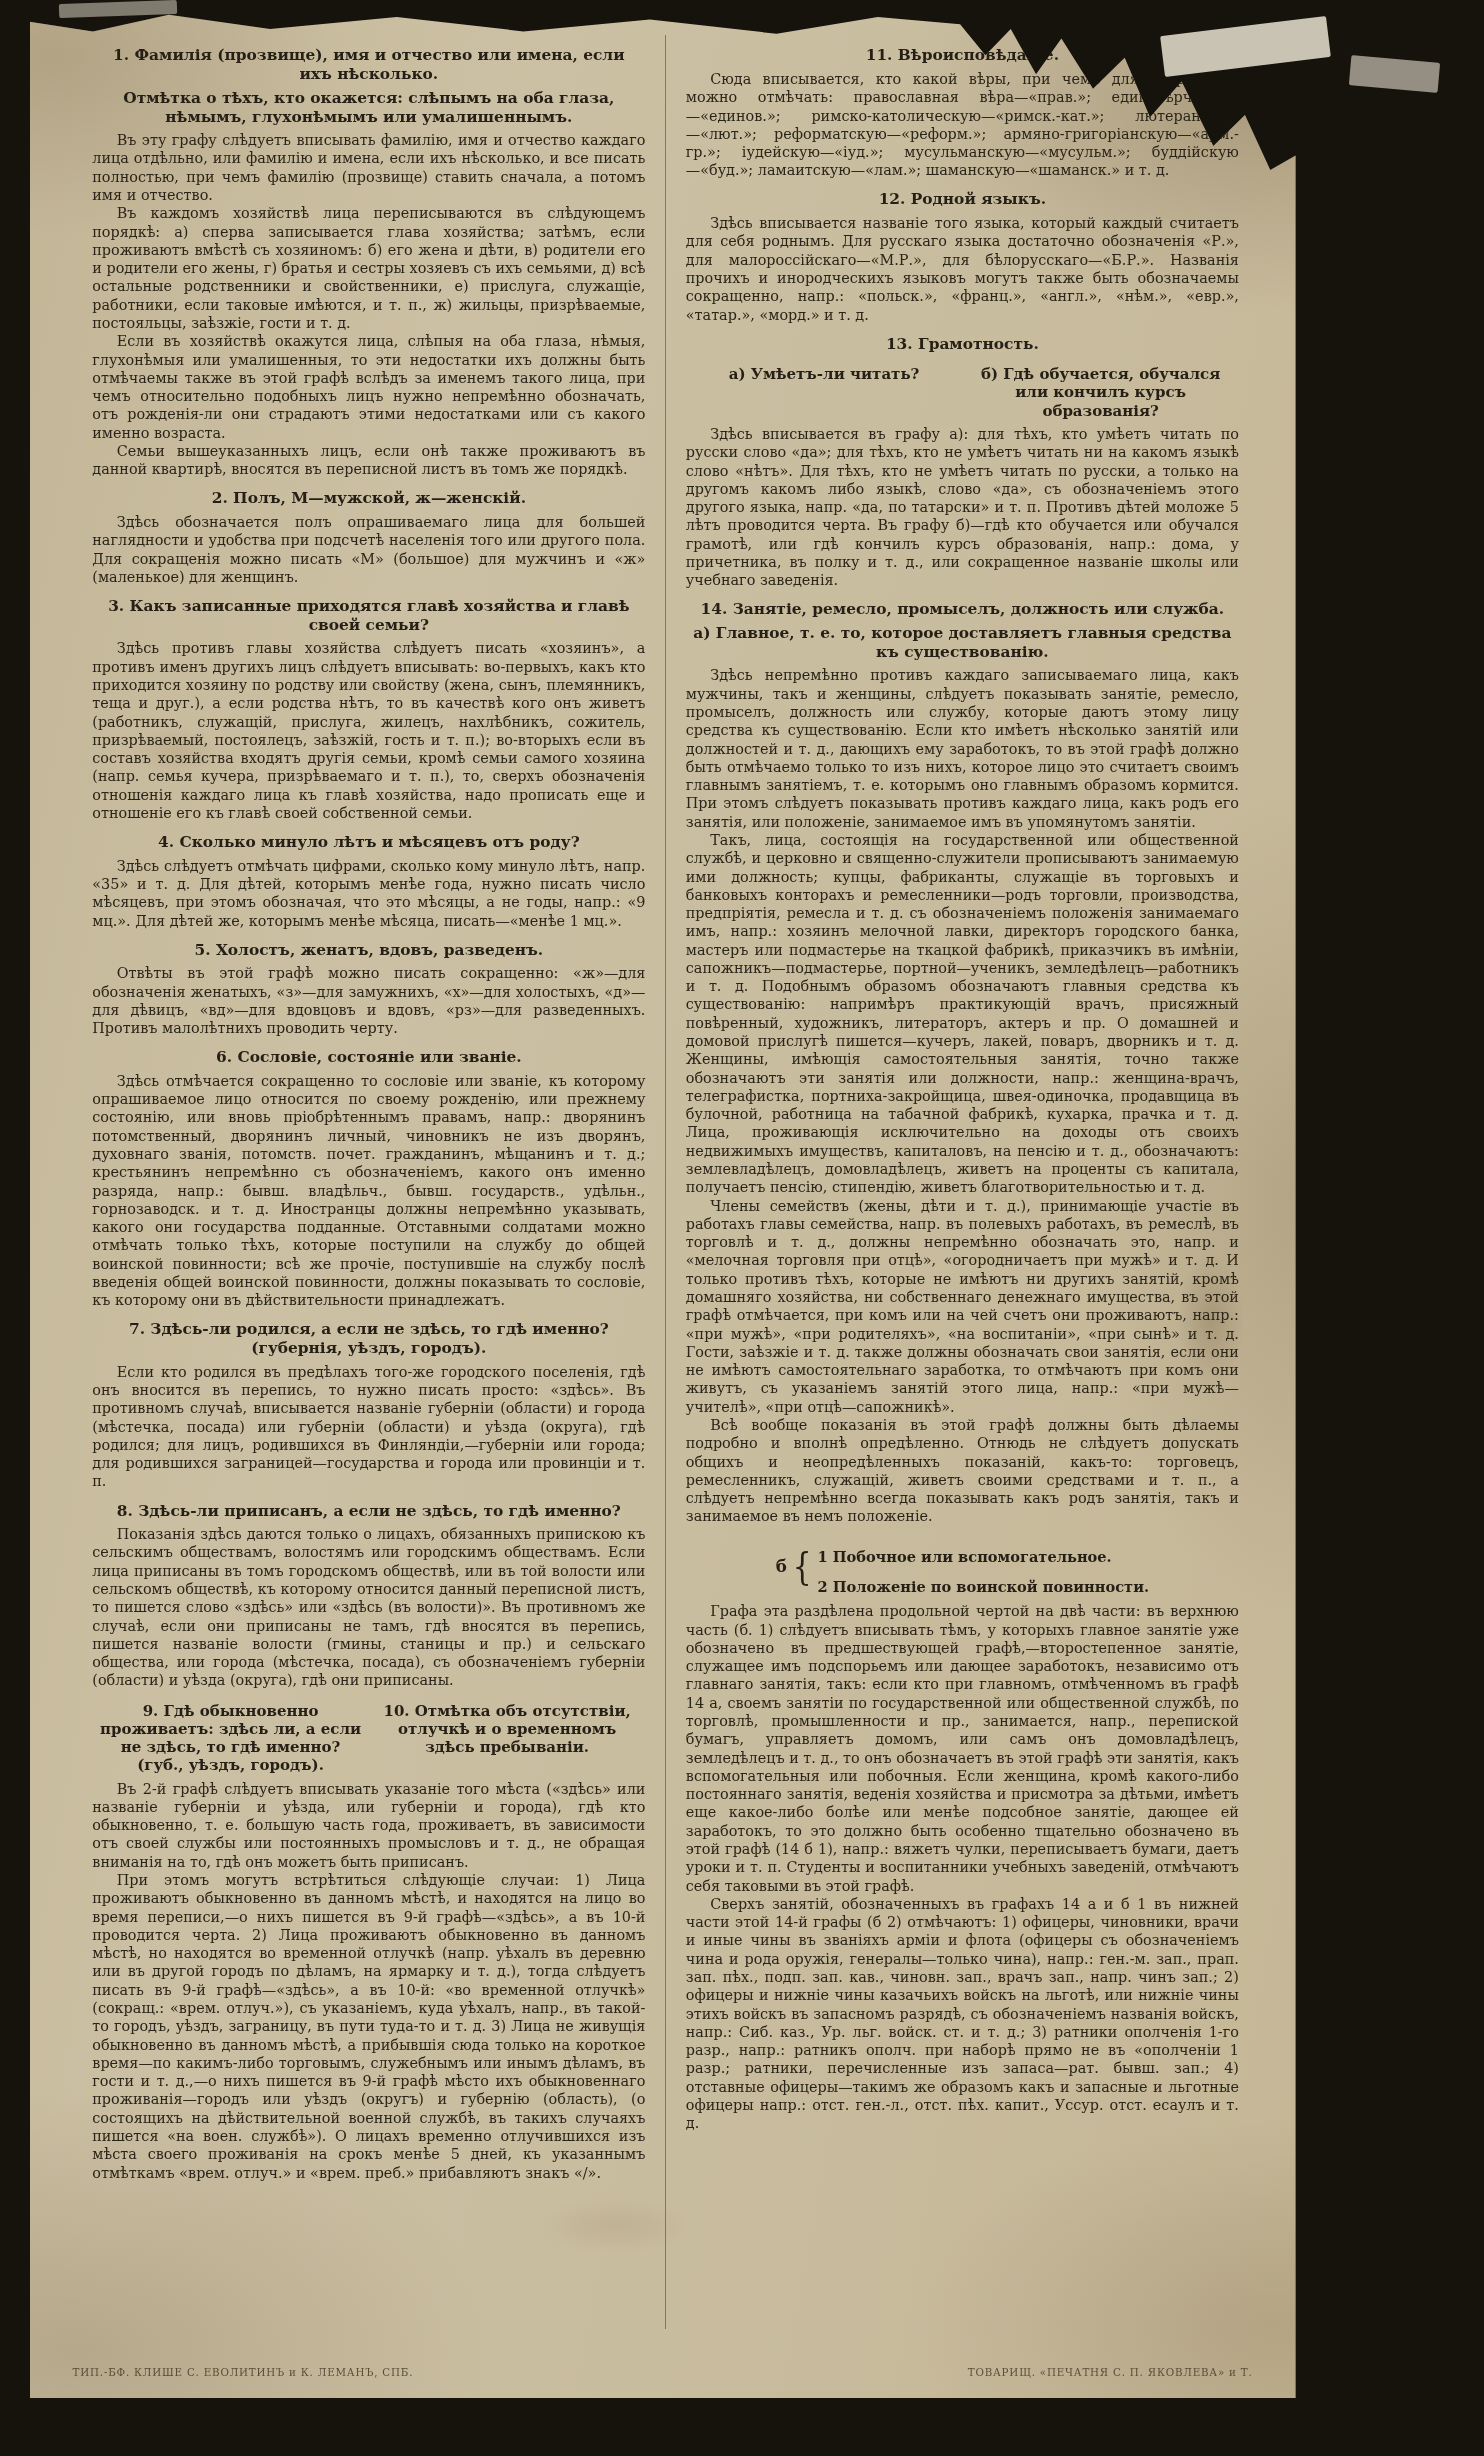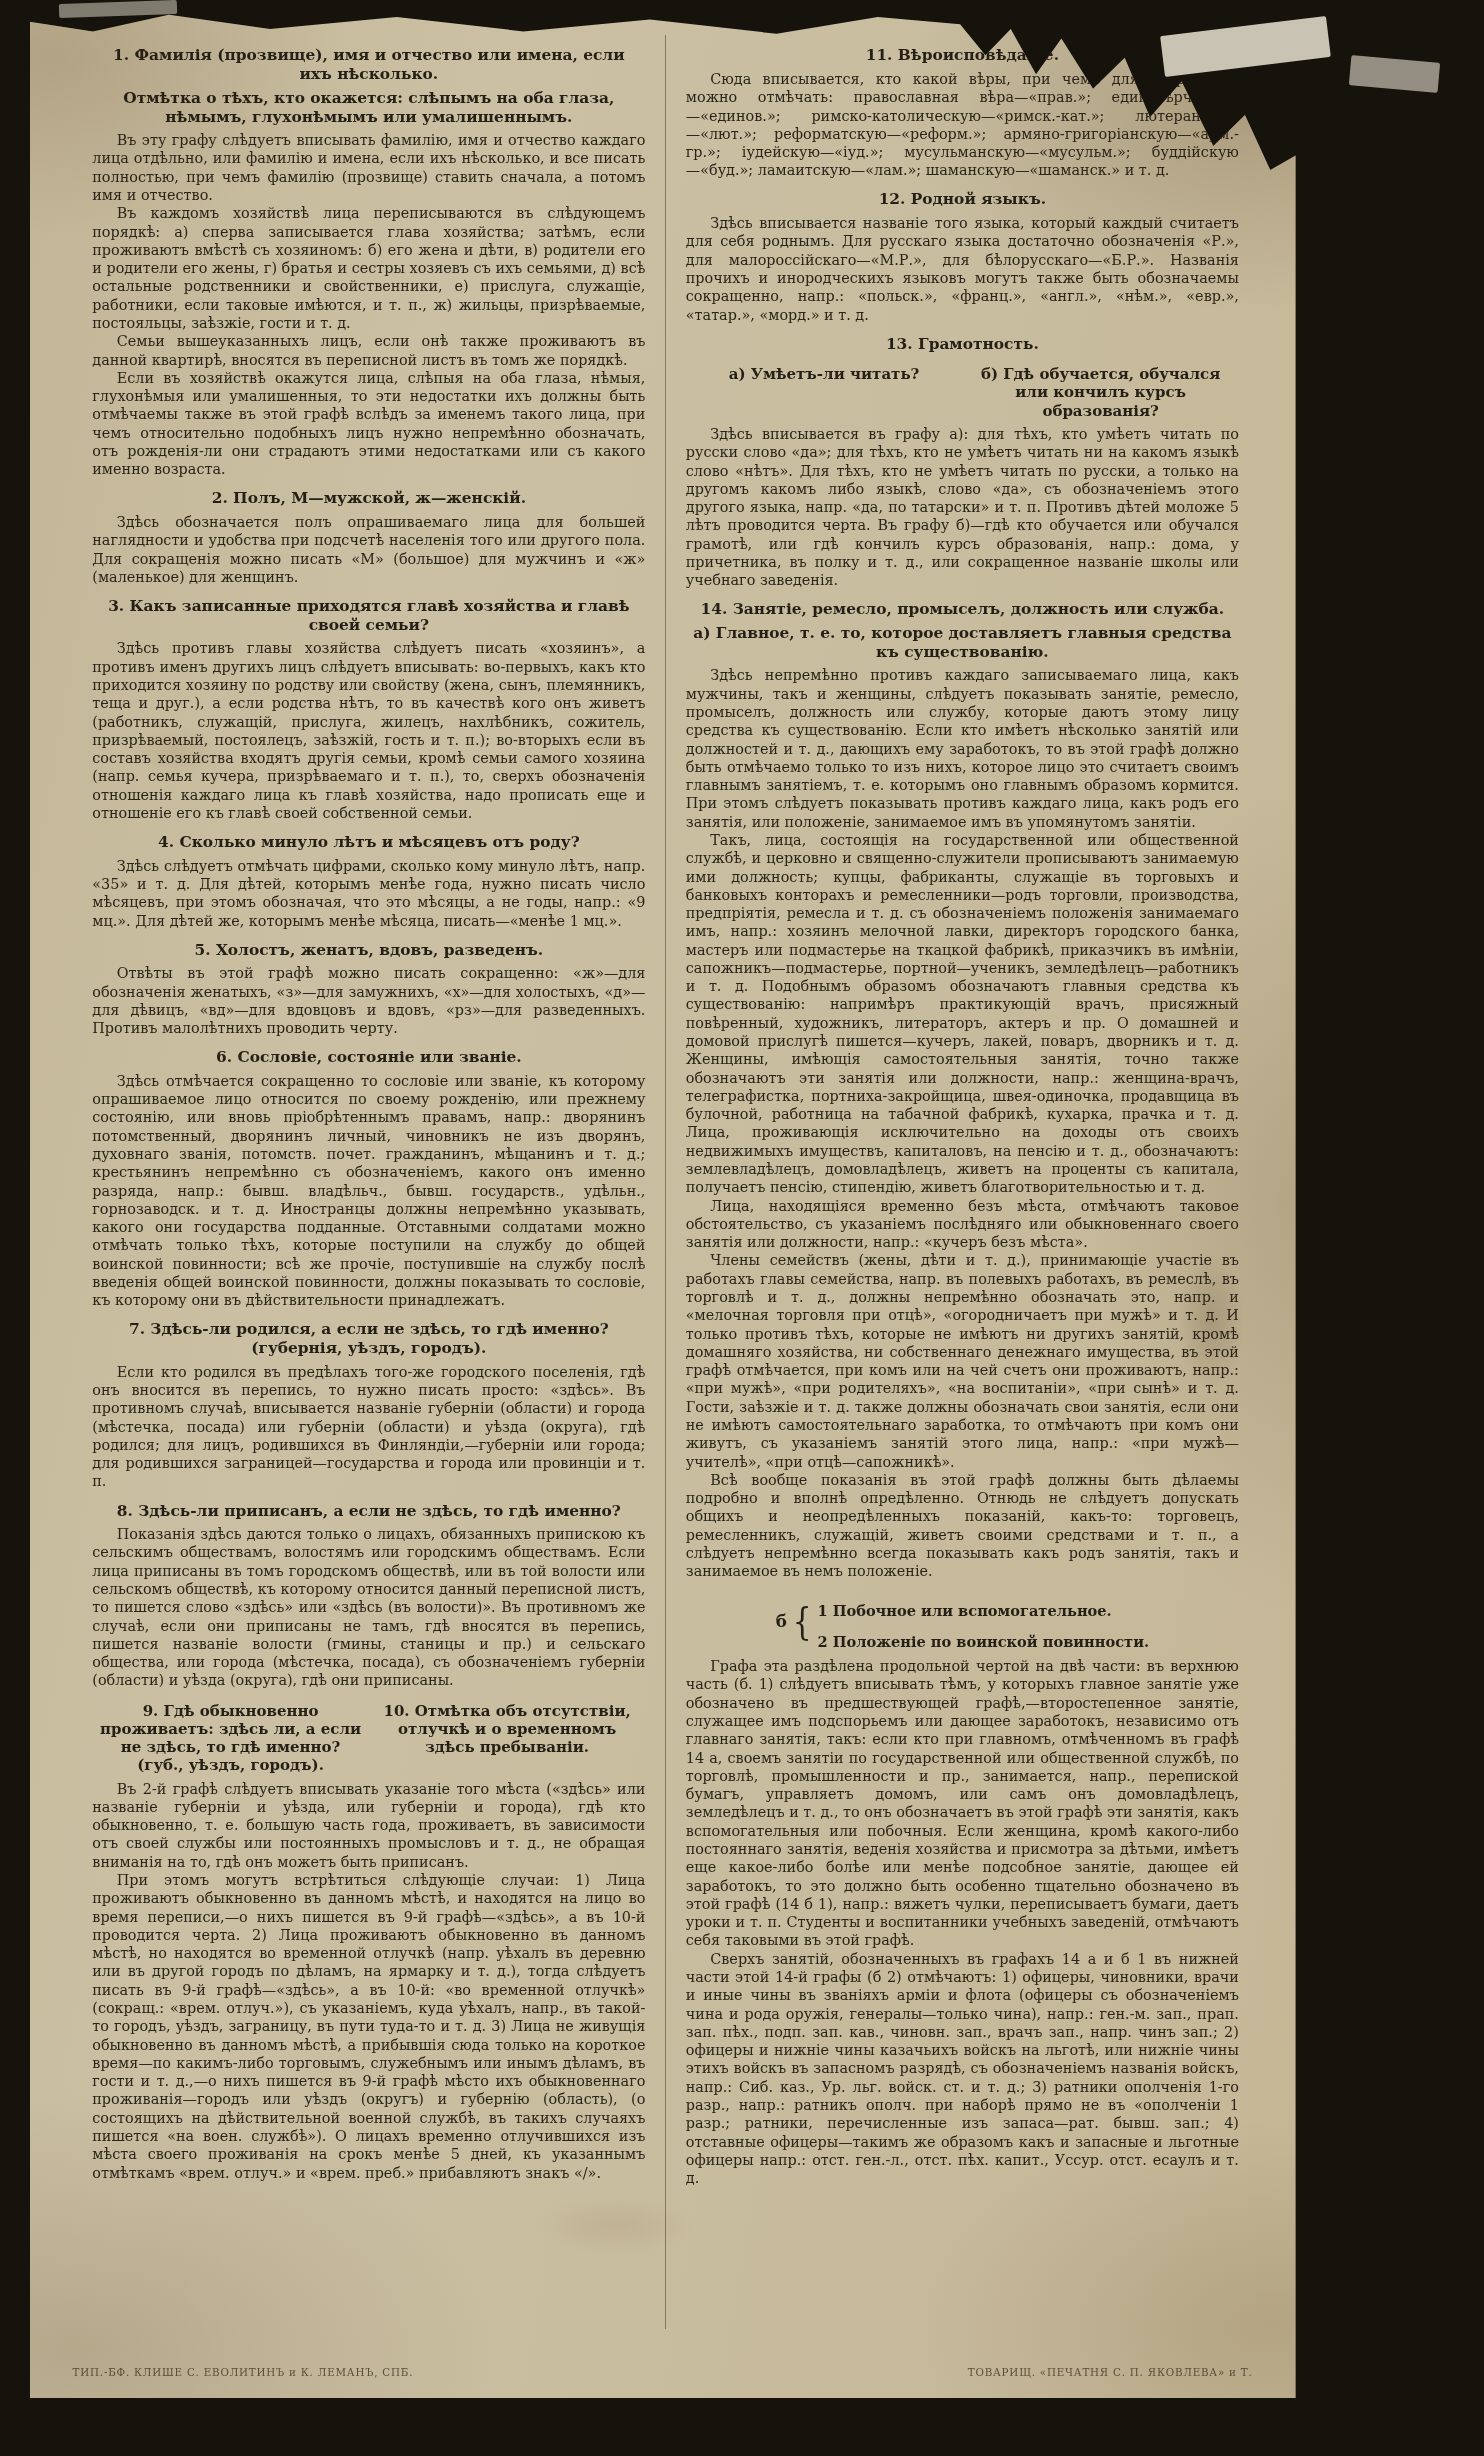--- a/index.html
+++ b/index.html
@@ -75,22 +75,22 @@
   <div class="stain s2"></div>
   <div class="stain s3"></div>
 
   <div class="columns">
     <div class="col left">
         <section class="sec">
           <div class="h">1. Фамилія (прозвище), имя и отчество или имена, если ихъ нѣсколько.</div>
           <div class="h sub">Отмѣтка о тѣхъ, кто окажется: слѣпымъ на оба глаза, нѣмымъ, глухонѣмымъ или умалишеннымъ.</div>
           <p class="para">Въ эту графу слѣдуетъ вписывать фамилію, имя и отчество каждаго лица отдѣльно, или фамилію и имена, если ихъ нѣсколько, и все писать полностью, при чемъ фамилію (прозвище) ставить сначала, а потомъ имя и отчество.</p>
           <p class="para">Въ каждомъ хозяйствѣ лица переписываются въ слѣдующемъ порядкѣ: а) сперва записывается глава хозяйства; затѣмъ, если проживаютъ вмѣстѣ съ хозяиномъ: б) его жена и дѣти, в) родители его и родители его жены, г) братья и сестры хозяевъ съ ихъ семьями, д) всѣ остальные родственники и свойственники, е) прислуга, служащіе, работники, если таковые имѣются, и т. п., ж) жильцы, призрѣваемые, постояльцы, заѣзжіе, гости и т. д.</p>
+          <p class="para">Если въ хозяйствѣ окажутся лица, слѣпыя на оба глаза, нѣмыя, глухонѣмыя или умалишенныя, то эти недостатки ихъ должны быть отмѣчаемы также въ этой графѣ вслѣдъ за именемъ такого лица, при чемъ относительно подобныхъ лицъ нужно непремѣнно обозначать, отъ рожденія-ли они страдаютъ этими недостатками или съ какого именно возраста.</p>
           <p class="para">Семьи вышеуказанныхъ лицъ, если онѣ также проживаютъ въ данной квартирѣ, вносятся въ переписной листъ въ томъ же порядкѣ.</p>
-          <p class="para">Если въ хозяйствѣ окажутся лица, слѣпыя на оба глаза, нѣмыя, глухонѣмыя или умалишенныя, то эти недостатки ихъ должны быть отмѣчаемы также въ этой графѣ вслѣдъ за именемъ такого лица, при чемъ относительно подобныхъ лицъ нужно непремѣнно обозначать, отъ рожденія-ли они страдаютъ этими недостатками или съ какого именно возраста.</p>
         </section>
         <section class="sec">
           <div class="h">2. Полъ, М—мужской, ж—женскій.</div>
           <p class="para">Здѣсь обозначается полъ опрашиваемаго лица для большей наглядности и удобства при подсчетѣ населенія того или другого пола. Для сокращенія можно писать «М» (большое) для мужчинъ и «ж» (маленькое) для женщинъ.</p>
         </section>
         <section class="sec">
           <div class="h">3. Какъ записанные приходятся главѣ хозяйства и главѣ своей семьи?</div>
           <p class="para">Здѣсь противъ главы хозяйства слѣдуетъ писать «хозяинъ», а противъ именъ другихъ лицъ слѣдуетъ вписывать: во-первыхъ, какъ кто приходится хозяину по родству или свойству (жена, сынъ, племянникъ, теща и друг.), а если родства нѣтъ, то въ качествѣ кого онъ живетъ (работникъ, служащій, прислуга, жилецъ, нахлѣбникъ, сожитель, призрѣваемый, постоялецъ, заѣзжій, гость и т. п.); во-вторыхъ если въ составъ хозяйства входятъ другія семьи, кромѣ семьи самого хозяина (напр. семья кучера, призрѣваемаго и т. п.), то, сверхъ обозначенія отношенія каждаго лица къ главѣ хозяйства, надо прописать еще и отношеніе его къ главѣ своей собственной семьи.</p>
         </section>
         <section class="sec">
@@ -137,21 +137,20 @@
             <div class="cell">а) Умѣетъ-ли читать?</div>
             <div class="cell">б) Гдѣ обучается, обучался или кончилъ курсъ образованія?</div>
           </div>
           <p class="para">Здѣсь вписывается въ графу а): для тѣхъ, кто умѣетъ читать по русски слово «да»; для тѣхъ, кто не умѣетъ читать ни на какомъ языкѣ слово «нѣтъ». Для тѣхъ, кто не умѣетъ читать по русски, а только на другомъ какомъ либо языкѣ, слово «да», съ обозначеніемъ этого другого языка, напр. «да, по татарски» и т. п. Противъ дѣтей моложе 5 лѣтъ проводится черта. Въ графу б)—гдѣ кто обучается или обучался грамотѣ, или гдѣ кончилъ курсъ образованія, напр.: дома, у причетника, въ полку и т. д., или сокращенное названіе школы или учебнаго заведенія.</p>
         </section>
         <section class="sec">
           <div class="h">14. Занятіе, ремесло, промыселъ, должность или служба.</div>
           <div class="h sub">а) Главное, т. е. то, которое доставляетъ главныя средства къ существованію.</div>
           <p class="para">Здѣсь непремѣнно противъ каждаго записываемаго лица, какъ мужчины, такъ и женщины, слѣдуетъ показывать занятіе, ремесло, промыселъ, должность или службу, которые даютъ этому лицу средства къ существованію. Если кто имѣетъ нѣсколько занятій или должностей и т. д., дающихъ ему заработокъ, то въ этой графѣ должно быть отмѣчаемо только то изъ нихъ, которое лицо это считаетъ своимъ главнымъ занятіемъ, т. е. которымъ оно главнымъ образомъ кормится. При этомъ слѣдуетъ показывать противъ каждаго лица, какъ родъ его занятія, или положеніе, занимаемое имъ въ упомянутомъ занятіи.</p>
           <p class="para">Такъ, лица, состоящія на государственной или общественной службѣ, и церковно и священно-служители прописываютъ занимаемую ими должность; купцы, фабриканты, служащіе въ торговыхъ и банковыхъ конторахъ и ремесленники—родъ торговли, производства, предпріятія, ремесла и т. д. съ обозначеніемъ положенія занимаемаго имъ, напр.: хозяинъ мелочной лавки, директоръ городского банка, мастеръ или подмастерье на ткацкой фабрикѣ, приказчикъ въ имѣніи, сапожникъ—подмастерье, портной—ученикъ, земледѣлецъ—работникъ и т. д. Подобнымъ образомъ обозначаютъ главныя средства къ существованію: напримѣръ практикующій врачъ, присяжный повѣренный, художникъ, литераторъ, актеръ и пр. О домашней и домовой прислугѣ пишется—кучеръ, лакей, поваръ, дворникъ и т. д. Женщины, имѣющія самостоятельныя занятія, точно также обозначаютъ эти занятія или должности, напр.: женщина-врачъ, телеграфистка, портниха-закройщица, швея-одиночка, продавщица въ булочной, работница на табачной фабрикѣ, кухарка, прачка и т. д. Лица, проживающія исключительно на доходы отъ своихъ недвижимыхъ имуществъ, капиталовъ, на пенсію и т. д., обозначаютъ: землевладѣлецъ, домовладѣлецъ, живетъ на проценты съ капитала, получаетъ пенсію, стипендію, живетъ благотворительностью и т. д.</p>
-          <p class="para">Лица, находящіяся временно безъ мѣста, отмѣчаютъ таковое обстоятельство, съ указаніемъ послѣдняго или обыкновеннаго своего занятія или должности, напр.: «кучеръ безъ мѣста».</p>
           <p class="para">Члены семействъ (жены, дѣти и т. д.), принимающіе участіе въ работахъ главы семейства, напр. въ полевыхъ работахъ, въ ремеслѣ, въ торговлѣ и т. д., должны непремѣнно обозначать это, напр. и «мелочная торговля при отцѣ», «огородничаетъ при мужѣ» и т. д. И только противъ тѣхъ, которые не имѣютъ ни другихъ занятій, кромѣ домашняго хозяйства, ни собственнаго денежнаго имущества, въ этой графѣ отмѣчается, при комъ или на чей счетъ они проживаютъ, напр.: «при мужѣ», «при родителяхъ», «на воспитаніи», «при сынѣ» и т. д. Гости, заѣзжіе и т. д. также должны обозначать свои занятія, если они не имѣютъ самостоятельнаго заработка, то отмѣчаютъ при комъ они живутъ, съ указаніемъ занятій этого лица, напр.: «при мужѣ—учителѣ», «при отцѣ—сапожникѣ».</p>
           <p class="para">Всѣ вообще показанія въ этой графѣ должны быть дѣлаемы подробно и вполнѣ опредѣленно. Отнюдь не слѣдуетъ допускать общихъ и неопредѣленныхъ показаній, какъ-то: торговецъ, ремесленникъ, служащій, живетъ своими средствами и т. п., а слѣдуетъ непремѣнно всегда показывать какъ родъ занятія, такъ и занимаемое въ немъ положеніе.</p>
         </section>
         <section class="sec">
           <div class="brace-block">
             <span class="brace-label">б</span>
             <span class="brace-glyph">{</span>
             <div class="brace-lines">
               <div class="bl">1 Побочное или вспомогательное.</div>
               <div class="bl">2 Положеніе по воинской повинности.</div>

